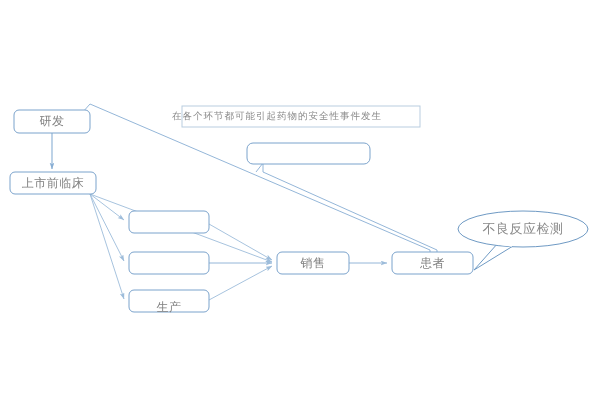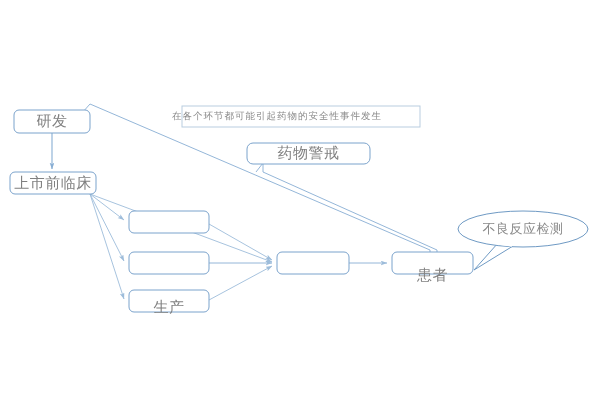--- a/index.html
+++ b/index.html
@@ -28,21 +28,21 @@
     top: 0;
     width: 600px;
     height: 400px;
   }
   .node-label {
     position: absolute;
     display: flex;
     align-items: center;
     justify-content: center;
     color: #808080;
-    font-size: 15px;
+    font-size: 12px;
     letter-spacing: 0.5px;
     white-space: nowrap;
     pointer-events: none;
   }
   .banner-label {
     color: #8a8a8a;
     font-size: 9.5px;
     letter-spacing: 1px;
   }
   .callout-label {
@@ -114,22 +114,22 @@
   </svg>
 
   <div class="node-label" style="left:14px; top:110px; width:76px; height:23px;">研发</div>
 
   <div class="node-label" style="left:10px; top:172px; width:86px; height:22px;">上市前临床</div>
 
 
 
   <div class="node-label" style="left:129px; top:290px; width:80px; height:35px;">生产</div>
 
+  <div class="node-label" style="left:277px; top:252px; width:72px; height:22px;">销售</div>
 
-  <div class="node-label" style="left:392px; top:252px; width:81px; height:22px;margin-top:12px;">患者</div>
+  <div class="node-label" style="left:392px; top:252px; width:81px; height:22px;">患者</div>
 
-  <div class="node-label" style="left:247px; top:143px; width:123px; height:21px;">药物警戒</div>
 
   <div class="node-label banner-label" style="left:182px; top:106px; width:190px; height:21px;">在各个环节都可能引起药物的安全性事件发生</div>
 
   <div class="node-label callout-label" style="left:458px; top:211px; width:130px; height:36px;">不良反应检测</div>
 
 </div>
 
 </body></html>

